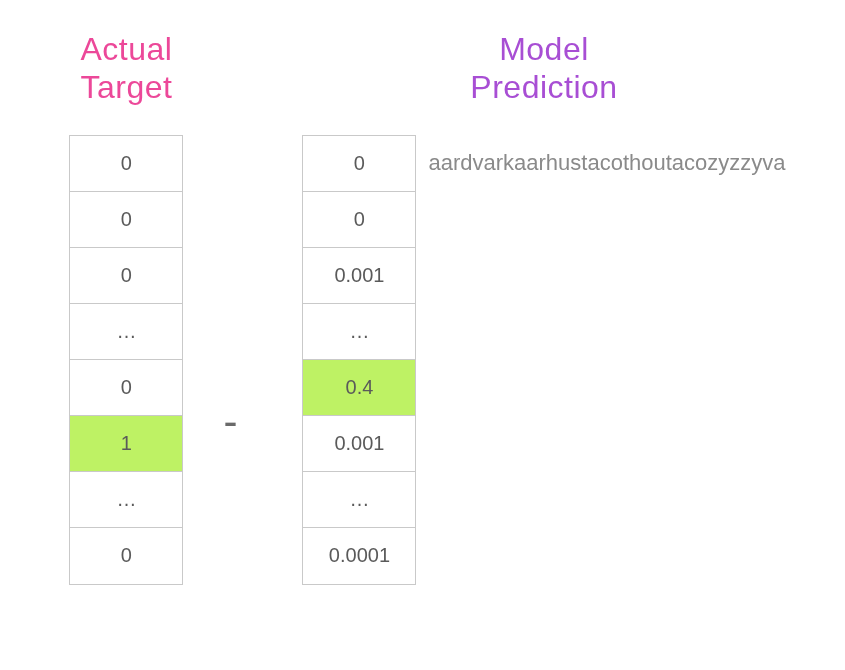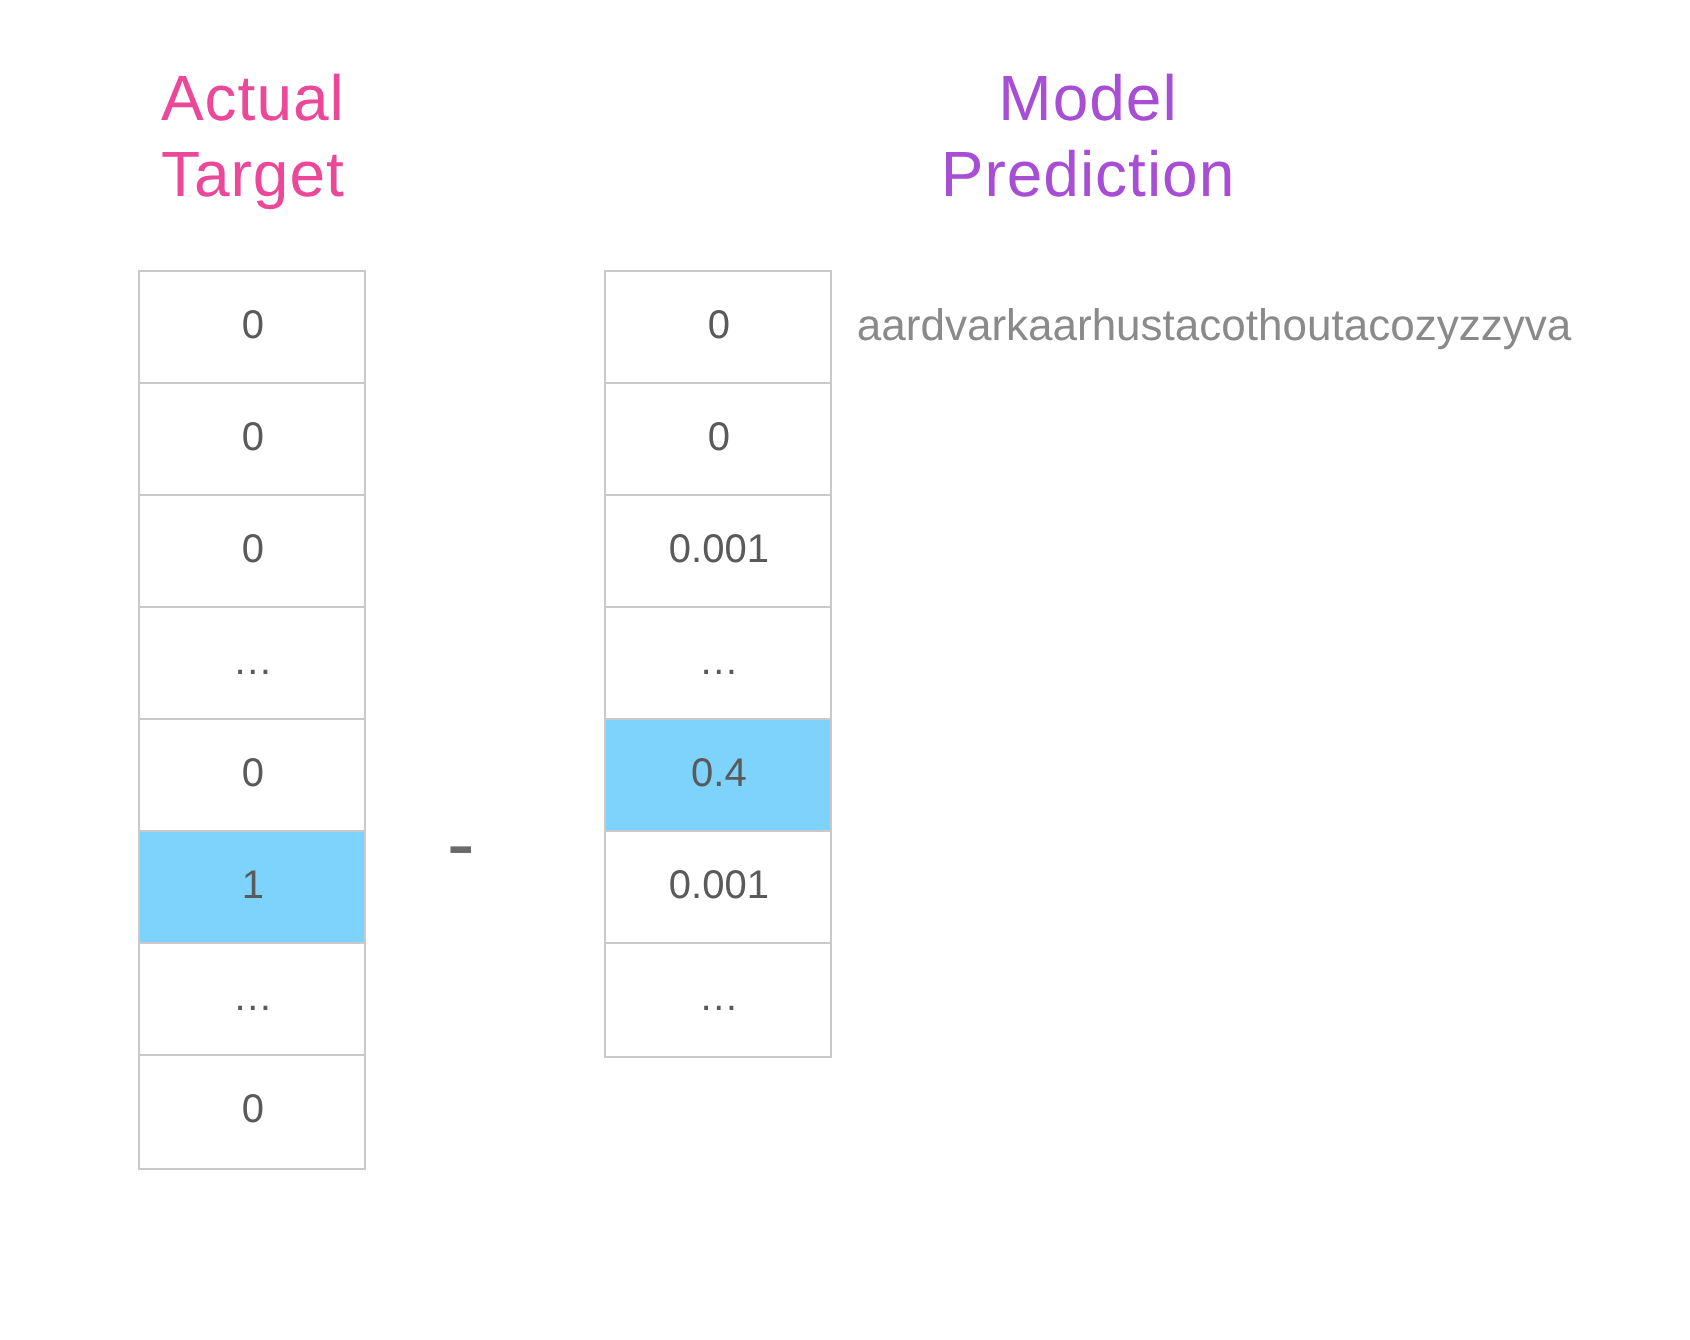--- a/index.html
+++ b/index.html
@@ -59,21 +59,21 @@
       justify-content: center;
       font-size: 20px;
       color: #5a5a5a;
       font-weight: 300;
       background: #ffffff;
     }
     .cell:last-child {
       border-bottom: none;
     }
     .cell.highlight {
-      background: #7dd3fc;
+      background: #bef264;
     }
     .labels {
       display: flex;
       margin-left: 12px;
     }
     .label {
       height: 56px;
       display: flex;
       align-items: center;
       font-size: 22px;
@@ -124,20 +124,21 @@
     </div>
     <div class="vector-wrap">
       <div class="vector">
         <div class="cell">0</div>
         <div class="cell">0</div>
         <div class="cell">0.001</div>
         <div class="cell">…</div>
         <div class="cell highlight">0.4</div>
         <div class="cell">0.001</div>
         <div class="cell">…</div>
+        <div class="cell">0.0001</div>
       </div>
       <div class="labels">
         <div class="label">aardvark</div>
         <div class="label">aarhus</div>
         <div class="label">taco</div>
         <div class="label"></div>
         <div class="label">thou</div>
         <div class="label">taco</div>
         <div class="label"></div>
         <div class="label">zyzzyva</div>

